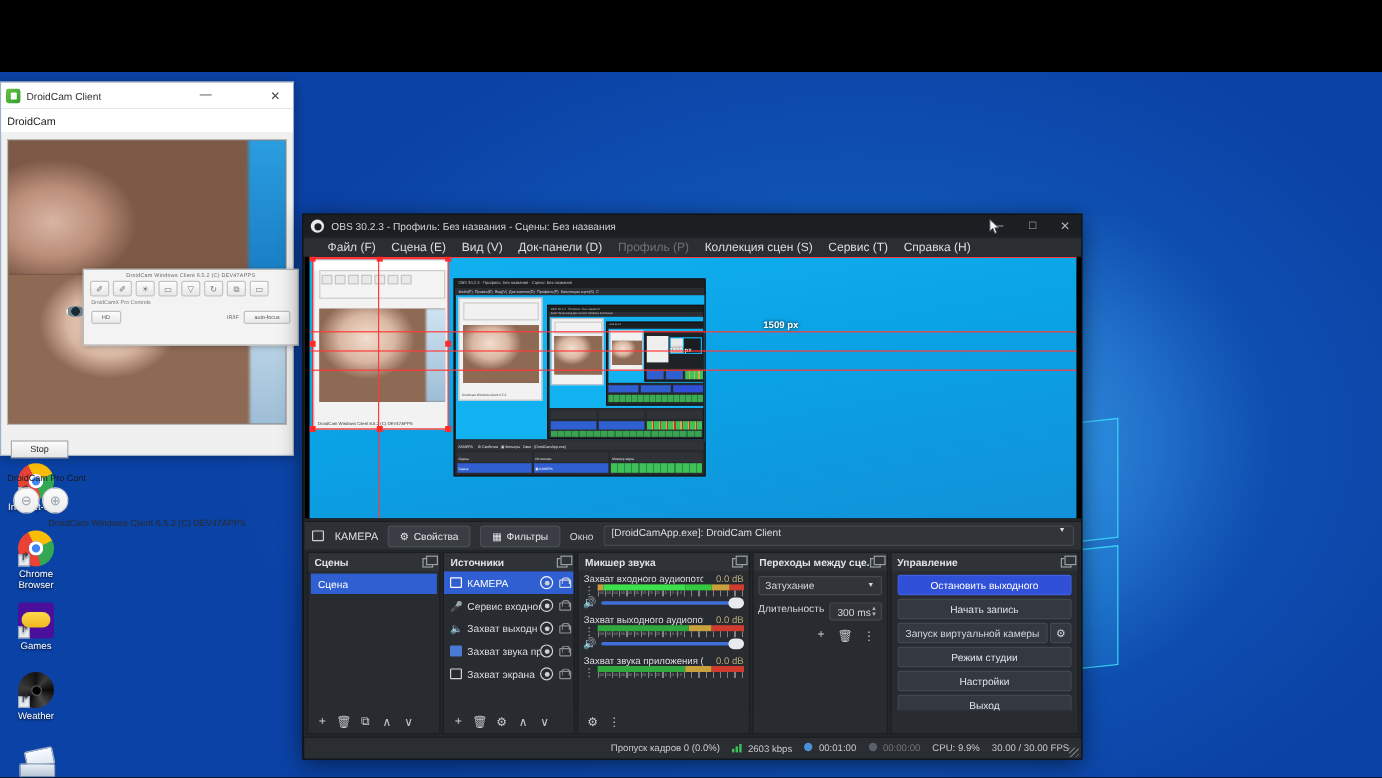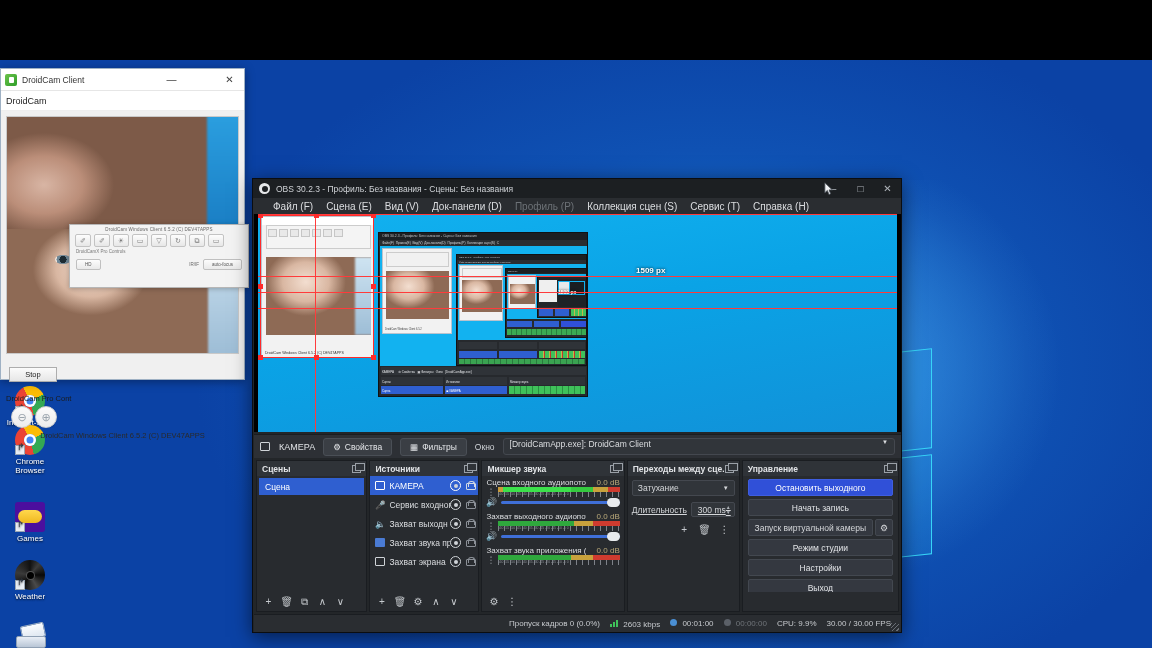--- a/index.html
+++ b/index.html
@@ -187,21 +187,21 @@
             opacity:.85; font-size:3.4px; color:#9aa0a6; }
   .vol-row { display:flex; align-items:center; gap:4px; margin:1px 0 3px; }
   .spk { width:11px; height:9px; color:#cfd3d7; font-size:9px; line-height:9px; }
   .slider { flex:1; height:9px; position:relative; }
   .slider .track { position:absolute; left:0; top:3px; width:100%; height:3px; background:#3f6fd8; border-radius:2px; }
   .slider .knob { position:absolute; right:0; top:0; width:13px; height:9px; border-radius:5px; background:#e8ebee; }
 
   
   .tr-sel { margin:4px 4px 0; height:16px; background:#31353a; border:1px solid #44484f; border-radius:2px;
             display:flex; align-items:center; justify-content:space-between; padding:0 5px; font-size:8.5px; }
-  .tr-dur { display:flex; align-items:center; gap:4px; margin:6px 4px 0; font-size:8.5px;text-decoration:underline; }
+  .tr-dur { display:flex; gap:4px; margin:6px 4px 0; font-size:8.5px; }
   .tr-spin { flex:1; height:15px; background:#31353a; border:1px solid #44484f; border-radius:2px;
              display:flex; align-items:center; justify-content:space-between; padding:0 3px 0 6px; }
   .spin-arrows { display:flex; flex-direction:column; font-size:5px; line-height:5px; color:#aeb3b8; }
   .tr-btns { display:flex; justify-content:flex-end; gap:3px; margin:5px 6px 0; }
 
   
   .ctl-btn { margin:3px 5px 0; height:17px; background:#343840; border:1px solid #434850; border-radius:2px;
              display:flex; align-items:center; justify-content:center; font-size:8.5px; color:#e1e3e6; }
   .ctl-btn.primary { background:#3050d8; border-color:#3f5ee0; color:#fff; }
   .ctl-split { margin:3px 5px 0; height:17px; display:flex; gap:2px; }
@@ -234,21 +234,21 @@
       <i class="a"></i>
         <i class="b"></i>
     </div>
 
     <div class="dicon" style="left:2px; top:326px;">
       <div class="gfx chrome-gfx">
           <span class="shortcut-arrow"></span>
         </div>
       <span>Internet-Start</span>
     </div>
-    <div class="dicon" style="left:2px; top:365px;">
+    <div class="dicon" style="left:2px; top:382px;">
       <div class="gfx chrome-gfx">
           <span class="shortcut-arrow"></span>
         </div>
       <span>Chrome Browser</span>
     </div>
     <div class="dicon" style="left:2px; top:442px;">
       <div class="gfx games-gfx">
           <span class="shortcut-arrow"></span>
         </div>
       <span>Games</span>
@@ -547,21 +547,21 @@
 
       <div class="dock" style="width:144px;">
         <div class="dock-hd">
           <span>Микшер звука</span>
           <span class="float-ico"></span>
         </div>
         <div class="dock-body">
 
           <div class="mx">
             <div class="mx-top">
-              <span style="overflow:hidden;white-space:nowrap;max-width:100px;">Сцена входного аудиопото</span>
+              <span style="overflow:hidden;white-space:nowrap;max-width:100px;">Захват входного аудиопото</span>
               <span class="db">0.0 dB</span>
             </div>
             <div class="mx-row">
               <span class="dots">⋮</span>
               <span class="meter">
                 <span class="mbar">
                     <i style="width:4%;background:#c89b3c"></i>
                     <i style="width:56%;background:#3ce04b"></i>
                     <i style="width:18%;background:#35c93f"></i>
                     <i style="width:12%;background:#c8a13c"></i>

